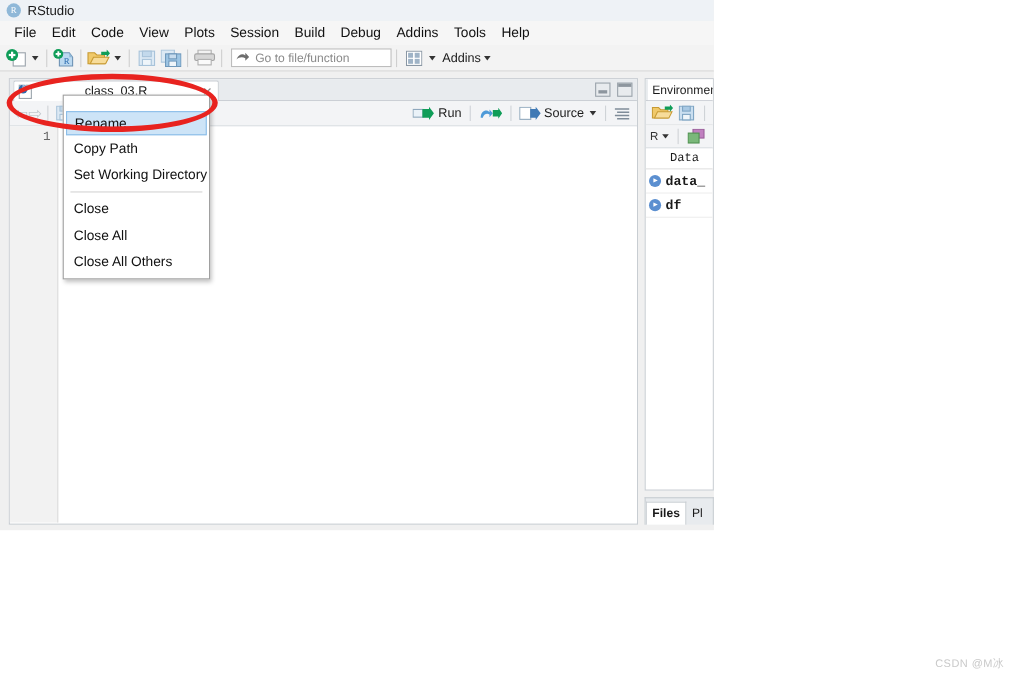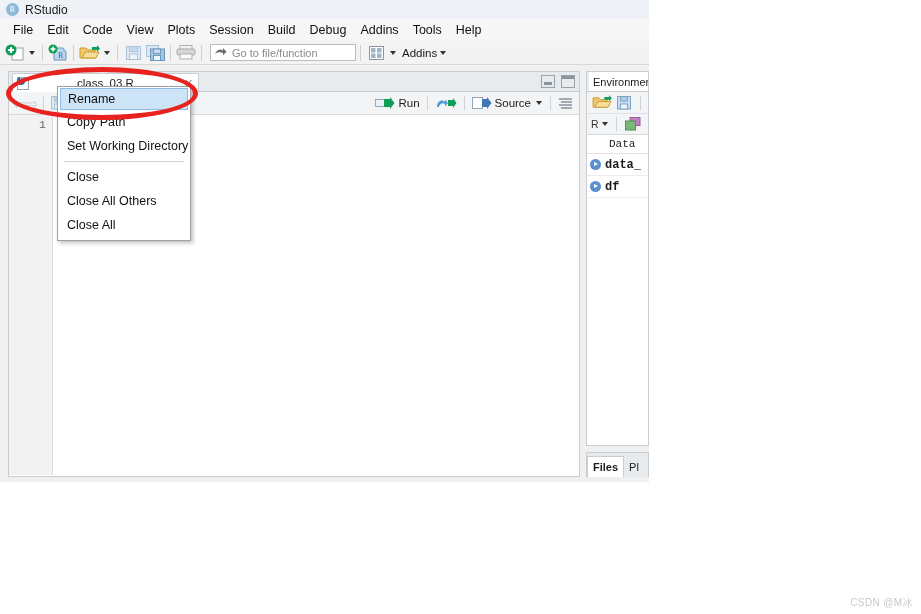--- a/index.html
+++ b/index.html
@@ -293,21 +293,21 @@
   }
 
   
   #context-menu {
     position: absolute;
     left: 57px; top: 86px;
     width: 134px;
     background: #ffffff;
     border: 1px solid #a0a0a0;
     box-shadow: 2px 2px 4px rgba(0,0,0,0.25);
-    padding: 1px 0 3px 0;
+    padding: 14px 0 3px 0;
     z-index: 40;
   }
   .ctx-item {
     height: 24px;
     display: flex; align-items: center;
     padding-left: 9px;
     font-size: 12.5px; color: #111111;
     white-space: nowrap;
     cursor: default;
   }
@@ -609,22 +609,22 @@
       <div class="files-tab active">Files</div>
       <div class="files-tab">Pl</div>
     </div>
 
     <div id="context-menu">
       <div class="ctx-item selected">Rename</div>
       <div class="ctx-item">Copy Path</div>
       <div class="ctx-item">Set Working Directory</div>
       <div class="ctx-sep"></div>
       <div class="ctx-item">Close</div>
+      <div class="ctx-item">Close All</div>
       <div class="ctx-item">Close All Others</div>
-      <div class="ctx-item">Close All</div>
     </div>
 
   </div>
 
   <div id="red-ellipse"></div>
 
   <div id="watermark">CSDN @M冰</div>
 
 </div>
 

